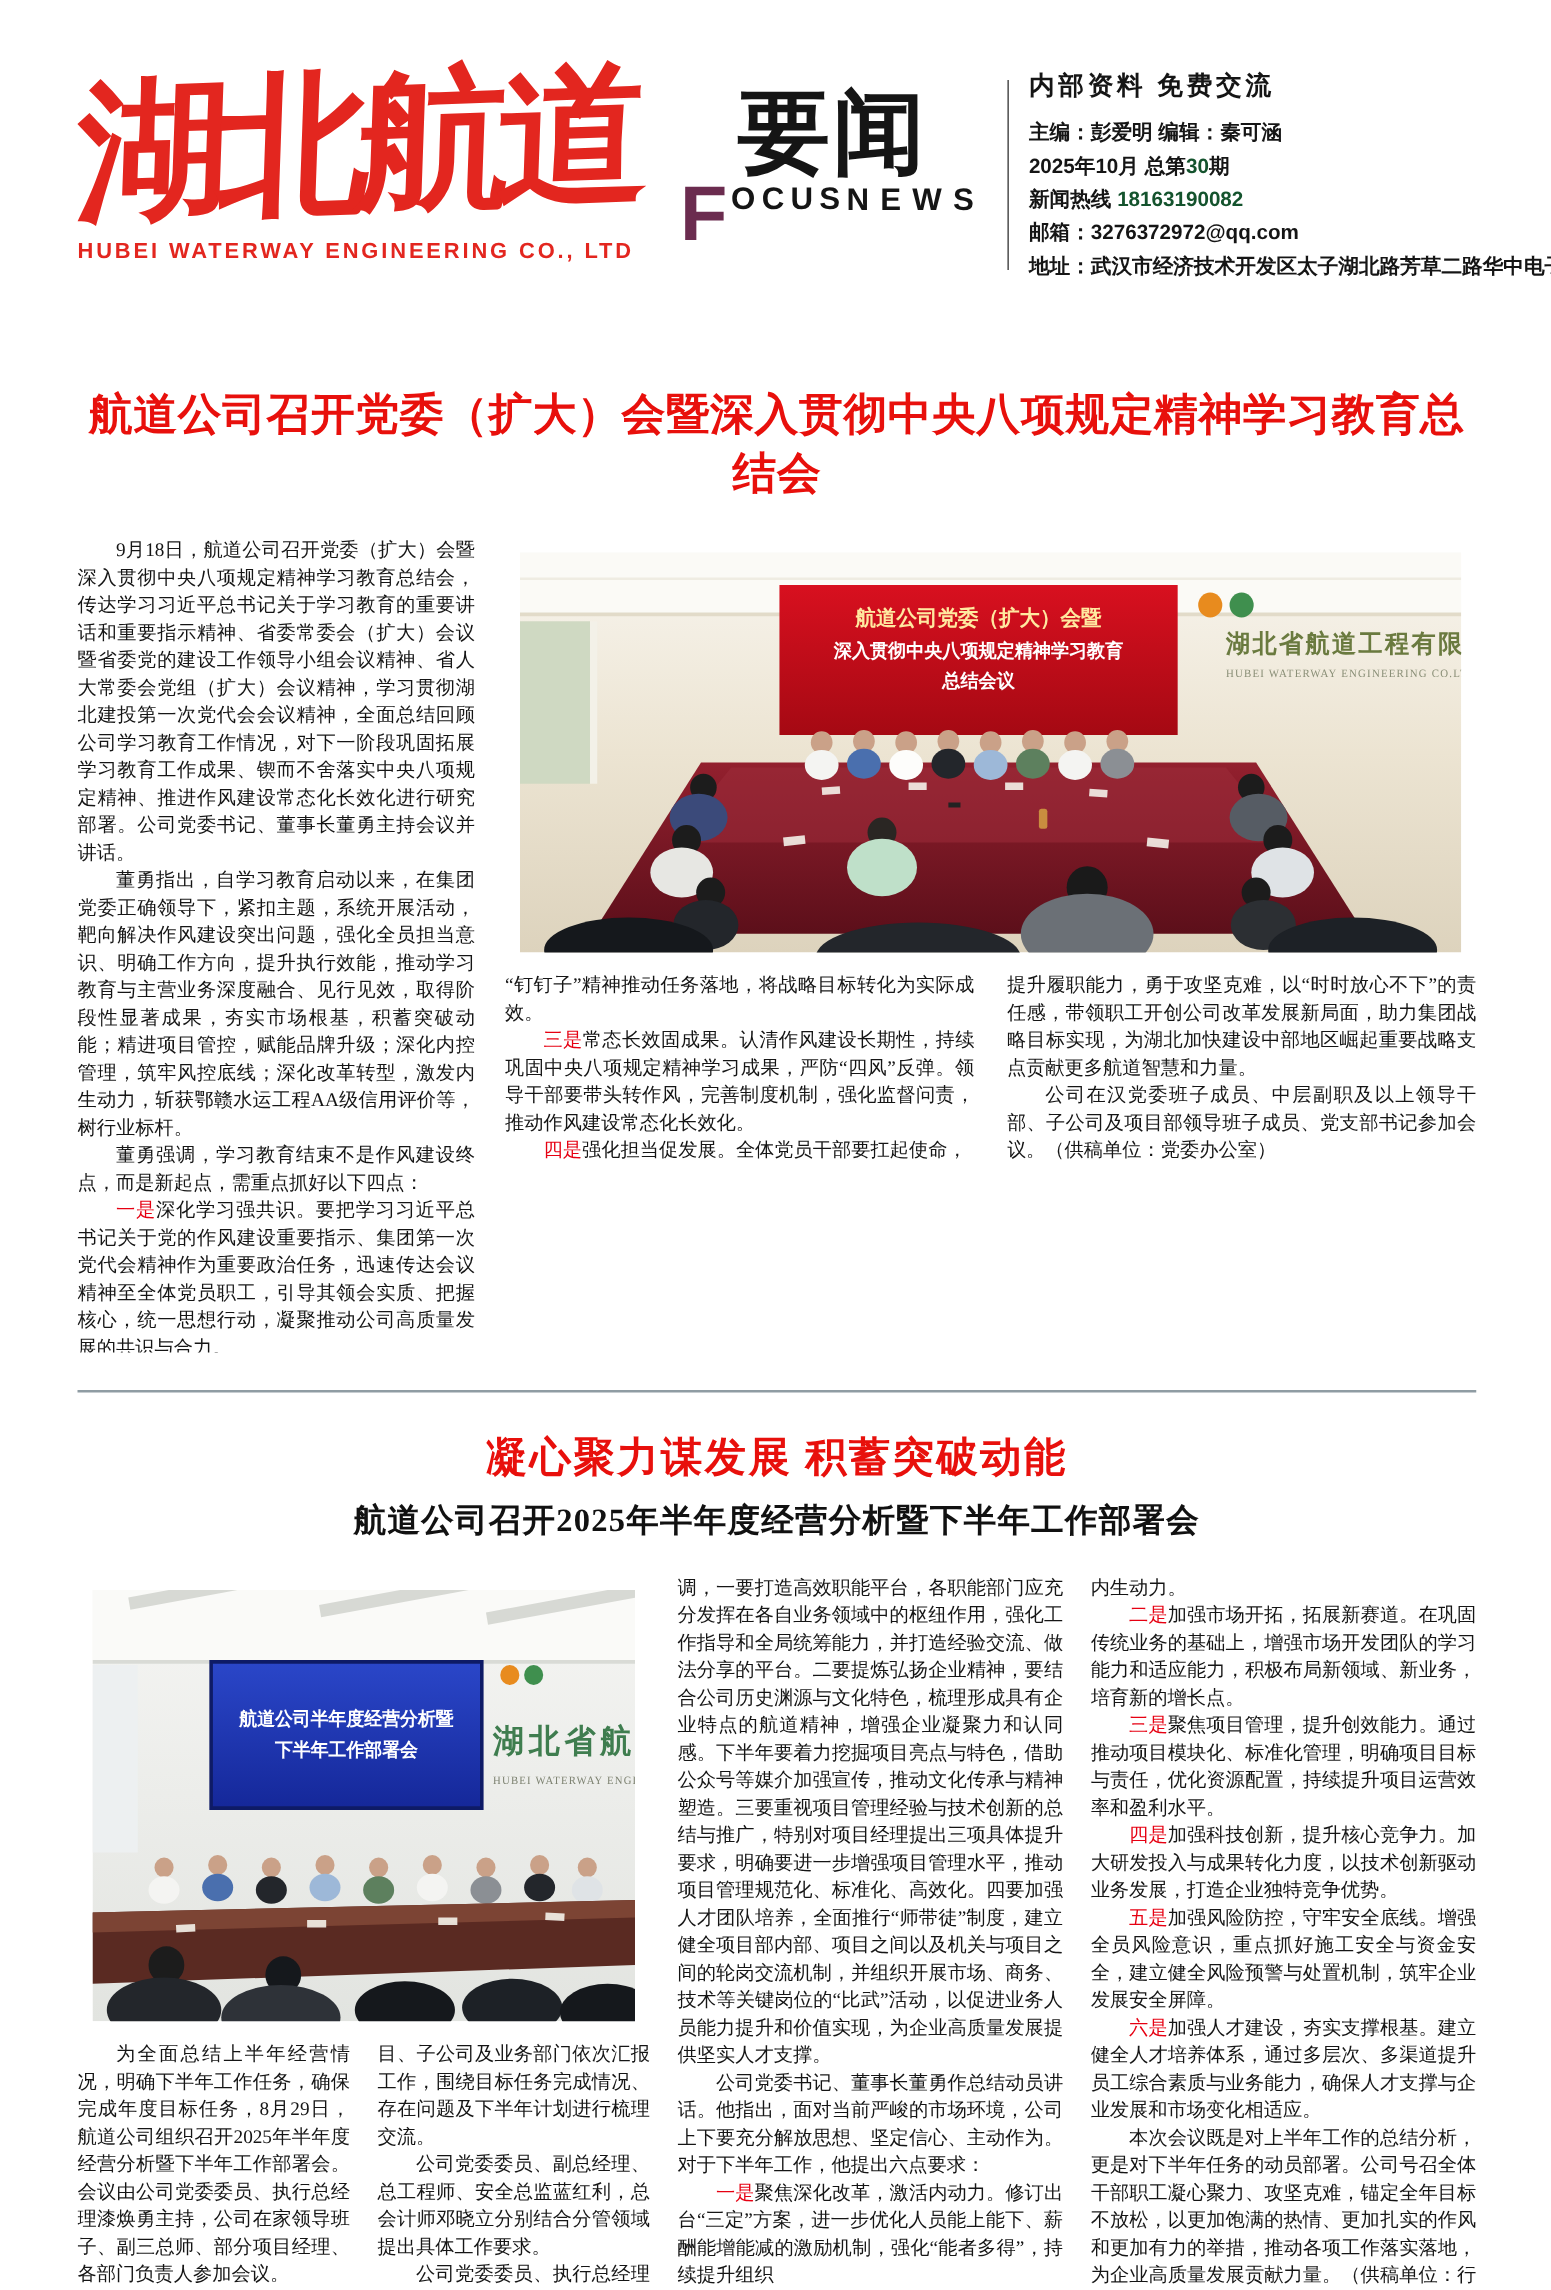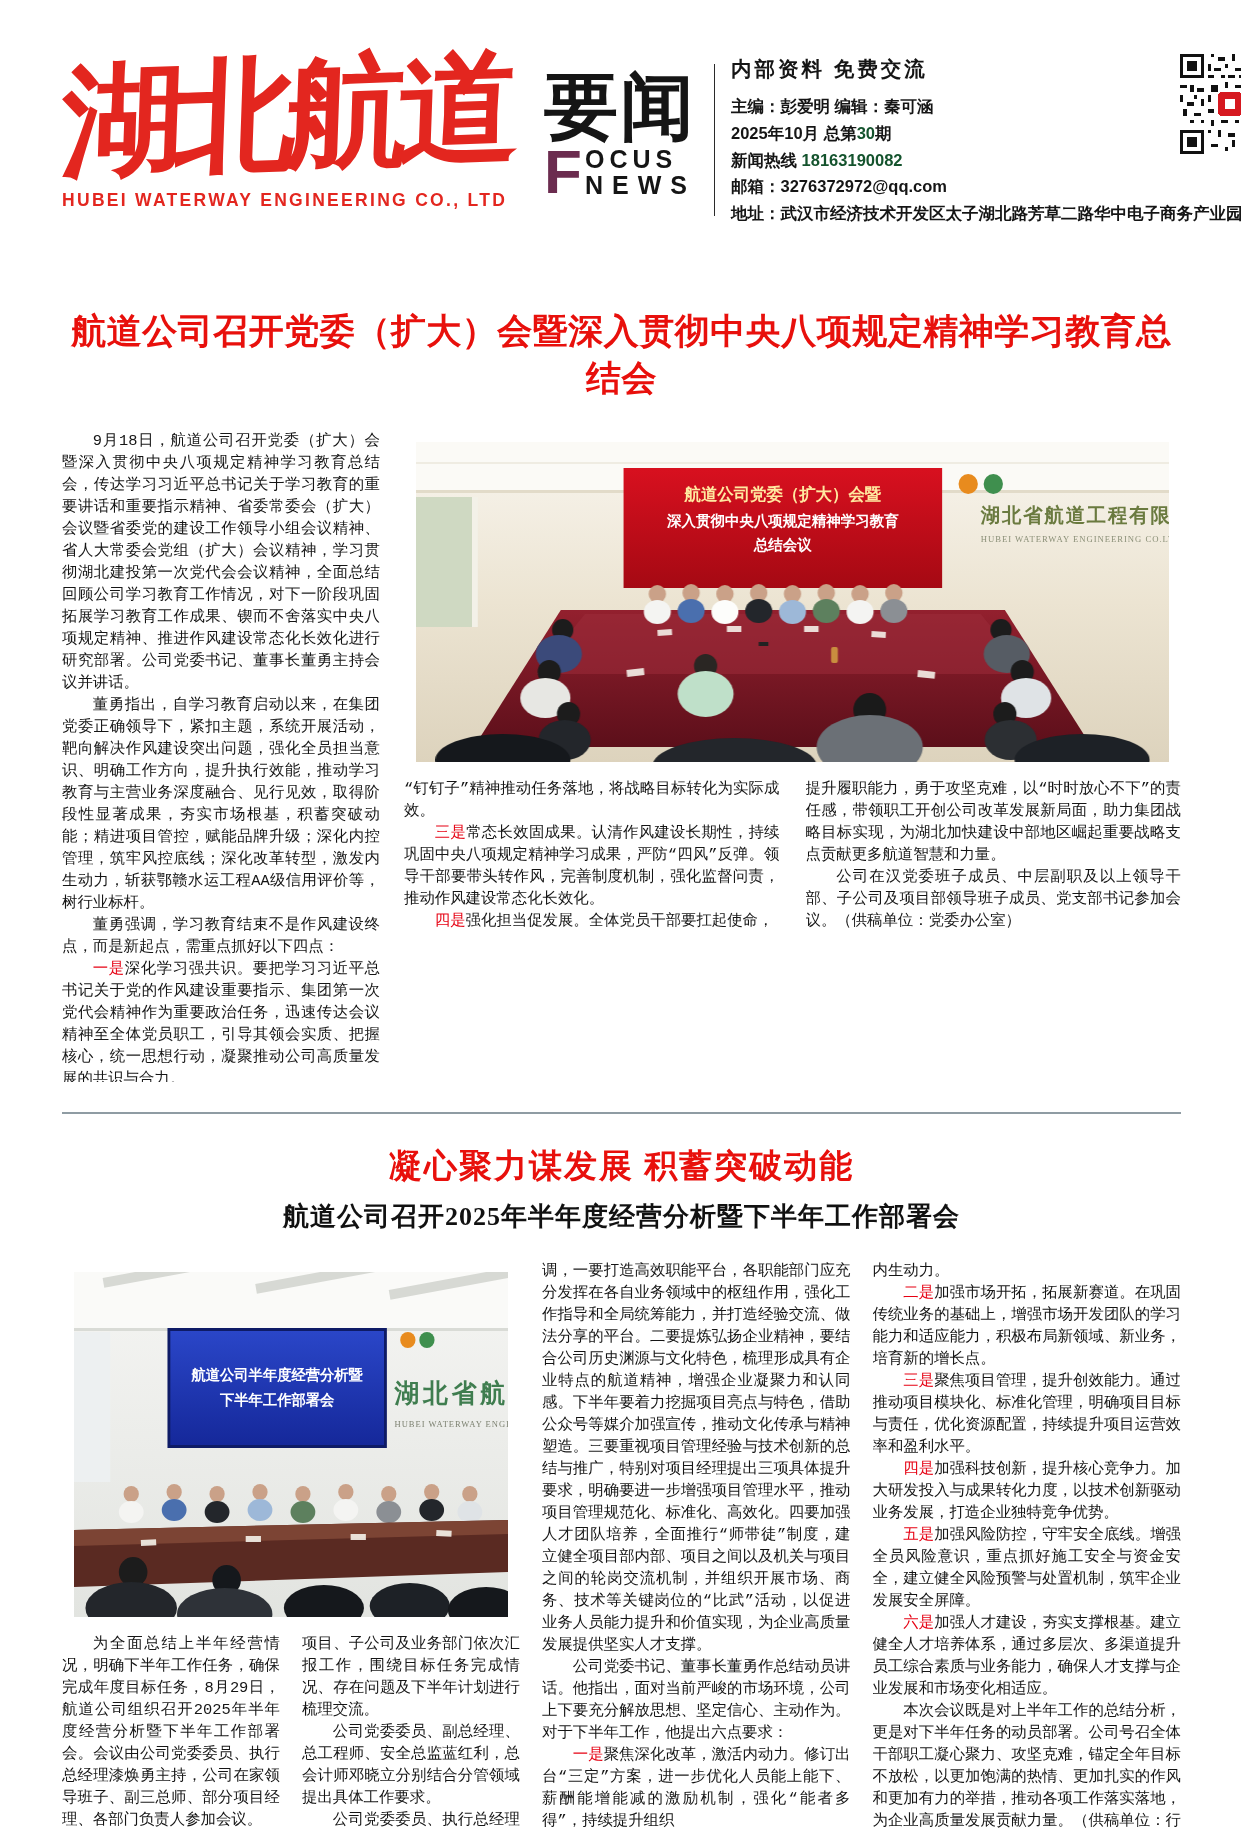--- a/index.html
+++ b/index.html
@@ -11,37 +11,37 @@
   .masthead-title{font-size:122px;line-height:1;font-weight:900;color:#e3261f;
                   letter-spacing:-10px;transform:rotate(-2deg) skewX(-4deg);white-space:nowrap;
                   font-family:"DejaVu Serif","Liberation Serif",serif;}
   .masthead-sub{margin-top:16px;color:#e3261f;font-weight:bold;font-size:17.5px;letter-spacing:2.3px;
                 font-family:"Liberation Sans","DejaVu Sans",sans-serif;white-space:nowrap;}
   .section-block{margin-left:14px;margin-top:18px;text-align:center;flex:none;}
   .yaowen{font-size:74px;font-weight:bold;line-height:1.02;letter-spacing:2px;}
   .focus{display:flex;justify-content:center;align-items:flex-start;margin-top:2px;
          font-family:"Liberation Sans","DejaVu Sans",sans-serif;}
   .focus-f{font-size:62px;font-weight:900;color:#6b2c4f;line-height:0.82;}
-  .focus-rest{display:flex;flex-direction:column;text-align:left;margin-left:3px;}
+  .focus-rest{display:flex;flex-direction:row;text-align:left;margin-left:3px;}
   .focus-ocus{font-size:25px;font-weight:900;letter-spacing:5px;line-height:1.0;}
   .focus-news{font-size:25px;font-weight:900;letter-spacing:9px;line-height:1.05;}
   .vline{width:1px;background:#2a2a2a;height:152px;margin:12px 16px 0 18px;flex:none;}
   .info-wrap{flex:1;position:relative;min-height:210px;
              font-family:"Liberation Sans","DejaVu Sans",sans-serif;}
   .info-line{font-weight:bold;font-size:16.5px;line-height:1.62;white-space:nowrap;}
   .info-top{font-size:20.5px;letter-spacing:3px;margin-bottom:8px;font-weight:900;}
   .red{color:#14532d;}
   .qr{position:absolute;right:0;top:2px;width:100px;height:100px;}
   
   .headline1{margin:46px 60px 0 62px;text-align:center;color:#e8100c;font-weight:bold;
              font-size:35px;letter-spacing:0.5px;}
   .headline2-red{margin:30px 60px 0 62px;text-align:center;color:#e8100c;font-weight:bold;font-size:33px;letter-spacing:2px;}
   .headline2-black{margin:10px 60px 0 62px;text-align:center;color:#111;font-weight:bold;font-size:26px;letter-spacing:1px;}
   
-  .art p{margin:0;font-size:15.4px;line-height:1.43;text-align:justify;text-indent:2em;font-family:Liberation Mono, monospace;}
+  .art p{margin:0;font-size:15.4px;line-height:1.43;text-align:justify;text-indent:2em;}
   .art p.cont{text-indent:0;}
   .lead-red{color:#e60012;}
   
   .a1{display:flex;gap:24px;padding:28px 60px 0 62px;}
   .a1-left{width:318px;flex:none;overflow:hidden;max-height:652px;}
   .a1-right{flex:1;min-width:0;}
   .photo{width:100%;display:block;}
   .a1-cols{display:flex;gap:26px;margin-top:16px;justify-content:center;}
   .a1-col{flex:1;min-width:0;overflow:hidden;max-height:320px;}
   

